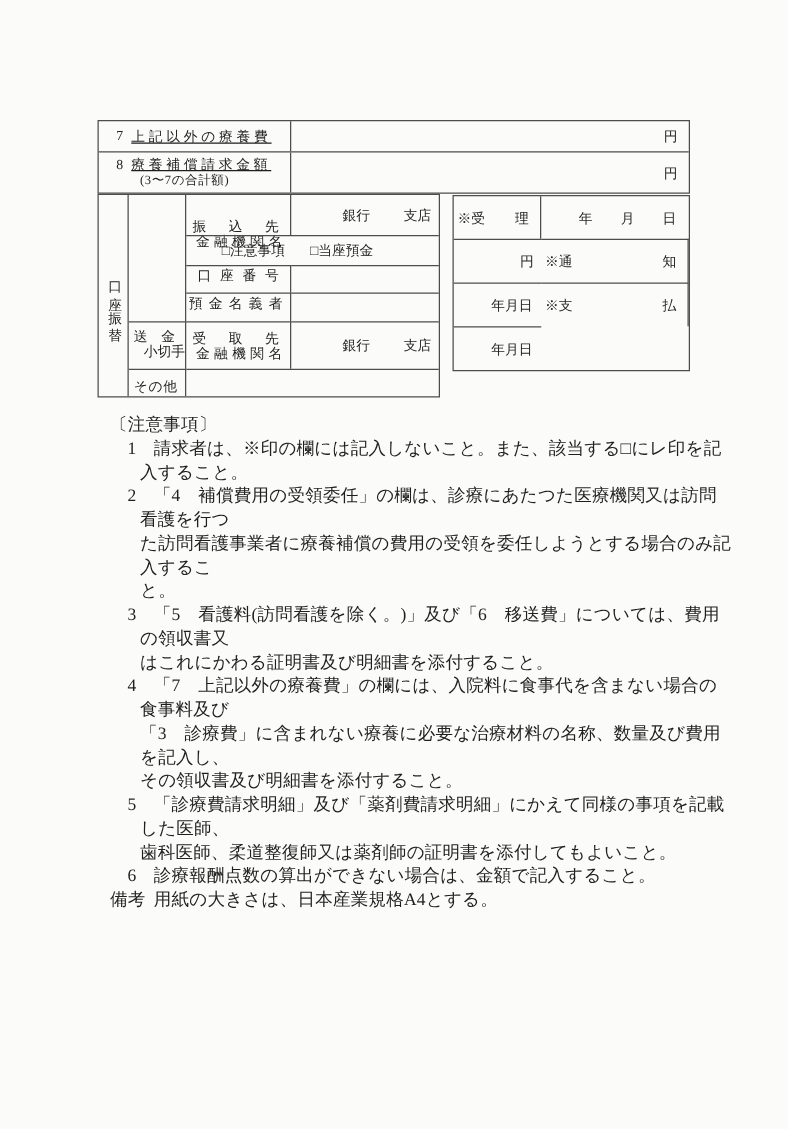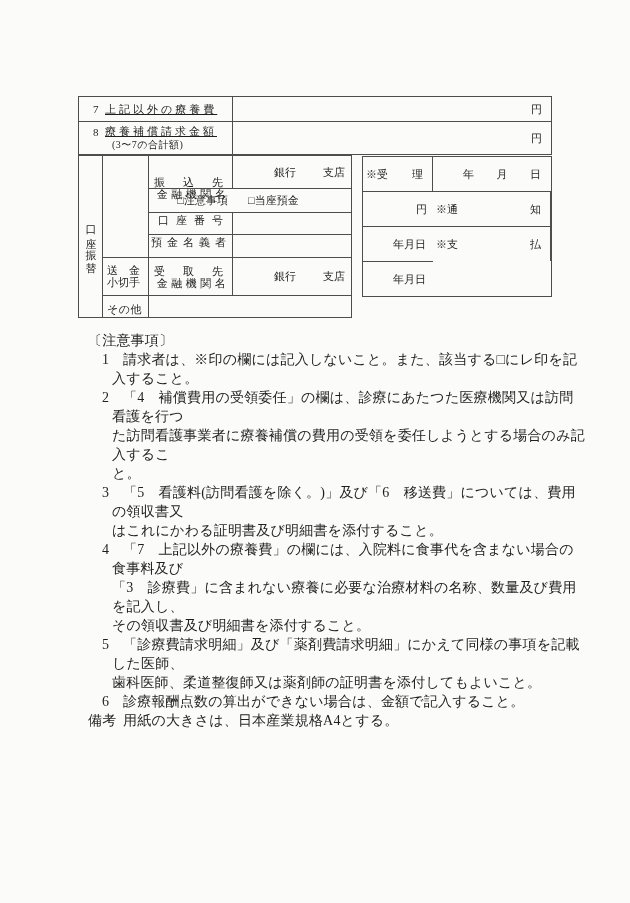--- a/index.html
+++ b/index.html
@@ -46,21 +46,21 @@
   .b-r { border-right:1px solid #4d4d4d; }
   .b-t { border-top:1px solid #4d4d4d; }
   .a-vert { grid-area:1/1/7/2; display:flex; }
   .a-vert span {
     writing-mode:vertical-rl; text-orientation:upright;
     letter-spacing:12px; margin:auto; padding-top:8px;
   }
   .a-blank2 { grid-area:1/2/5/3; }
   .a-sokin  { grid-area:5/2/6/3; padding-top:6px; line-height:12px; }
   .a-sokin .l1 { letter-spacing:11px; padding-left:4px; white-space:nowrap; }
-  .a-sokin .l2 { padding-left:4px; white-space:nowrap; }
+  .a-sokin .l2 { padding-left:4px; white-space:nowrap;text-align:right; }
   .a-sonota { grid-area:6/2/7/3; display:flex; align-items:flex-end; padding-left:4px; letter-spacing:0.5px; }
   .two-line-label { padding-top:20px; line-height:12px; }
   .two-line-label .l1 { letter-spacing:18px; padding-left:5px; white-space:nowrap; }
   .two-line-label .l2 { letter-spacing:3.5px; padding-left:5px; white-space:nowrap;text-align:center; }
   .a-bank-label { grid-area:1/3/2/4; }
   .a-bank-value { grid-area:1/4/2/5; }
   .bank-cell { display:flex; align-items:center; justify-content:flex-end; gap:27px; padding-right:6px; }
   .a-deposit { grid-area:2/3/3/5; display:flex; align-items:center; justify-content:center; gap:20px; padding-right:24px; }
   .a-accno-label { grid-area:3/3/4/4; display:flex; align-items:flex-start; padding-left:9px; letter-spacing:7px; white-space:nowrap; }
   .a-accno-value { grid-area:3/4/4/5; }

